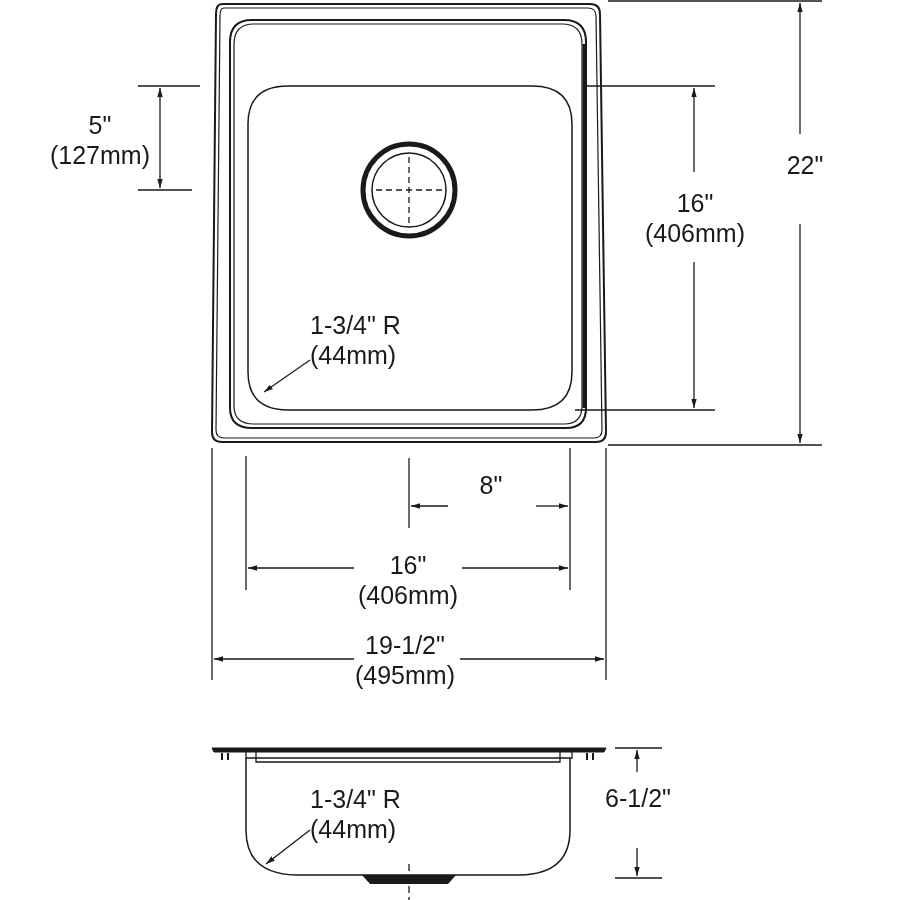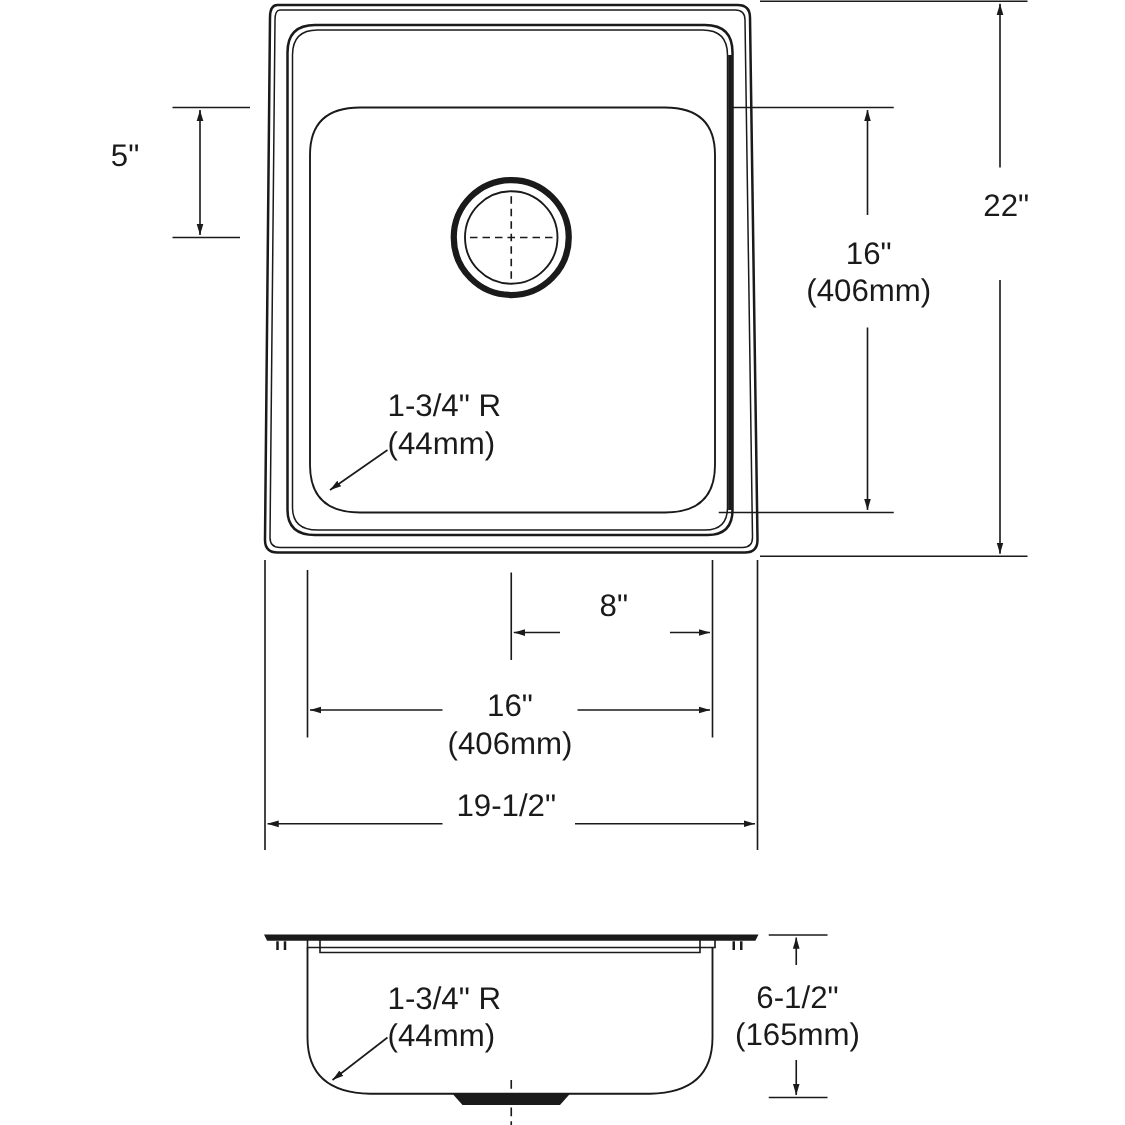--- a/index.html
+++ b/index.html
@@ -114,20 +114,21 @@
   <g stroke="#1a1a1a" stroke-width="1.3">
     <line x1="615" y1="748" x2="662" y2="748"></line>
     <line x1="615" y1="878" x2="662" y2="878"></line>
     <line x1="637" y1="750" x2="637" y2="772" marker-start="url(#arr)"></line>
     <line x1="637" y1="848" x2="637" y2="876" marker-end="url(#arr)"></line>
   </g>
 </svg>
 
 <div class="lbl" style="left:40px; top:110px; width:120px;">
   <span>5"</span>
+  <span>(127mm)</span>
 </div>
 
 <div class="lbl" style="left:630px; top:188px; width:130px;">
   <span>16"</span>
   <span>(406mm)</span>
 </div>
 
 <div class="lbl" style="left:740px; top:150px; width:130px;">
   <span>22"</span>
 </div>
@@ -141,23 +142,23 @@
   <span>8"</span>
 </div>
 
 <div class="lbl" style="left:348px; top:550px; width:120px;">
   <span>16"</span>
   <span>(406mm)</span>
 </div>
 
 <div class="lbl" style="left:340px; top:630px; width:130px;">
   <span>19-1/2"</span>
+  <span>(495mm)</span>
 </div>
 
 <div class="lbl" style="left:310px; top:784px; width:110px; text-align:left;">
   <span>1-3/4" R</span>
   <span>(44mm)</span>
 </div>
 
 <div class="lbl" style="left:578px; top:783px; width:120px;">
   <span>6-1/2"</span>
-  <span>(165mm)</span>
 </div>
 
 </body></html>

